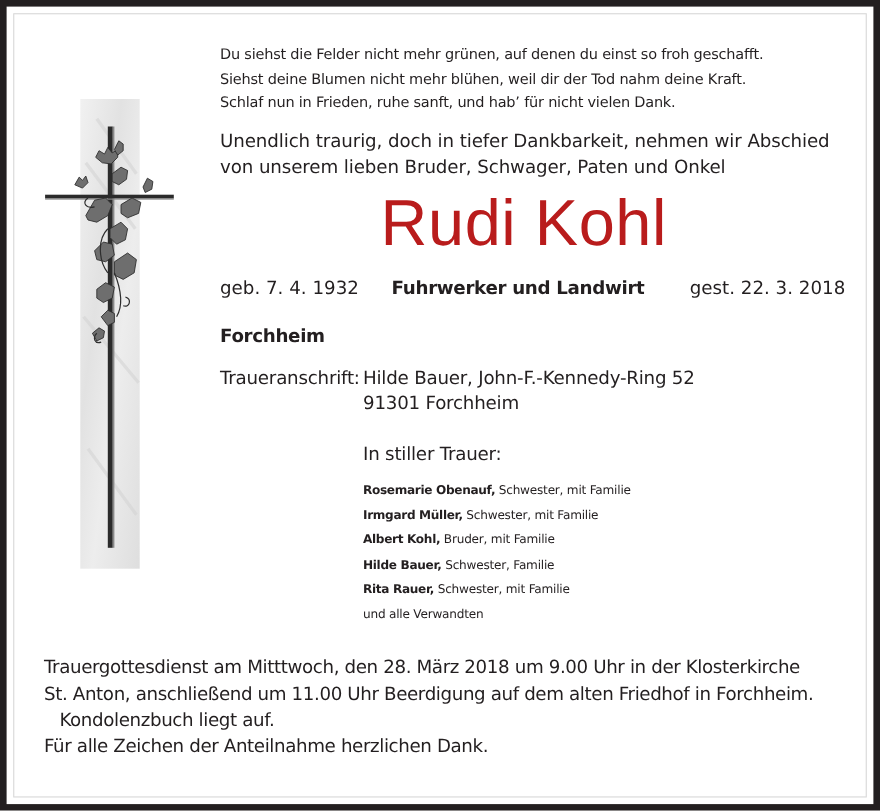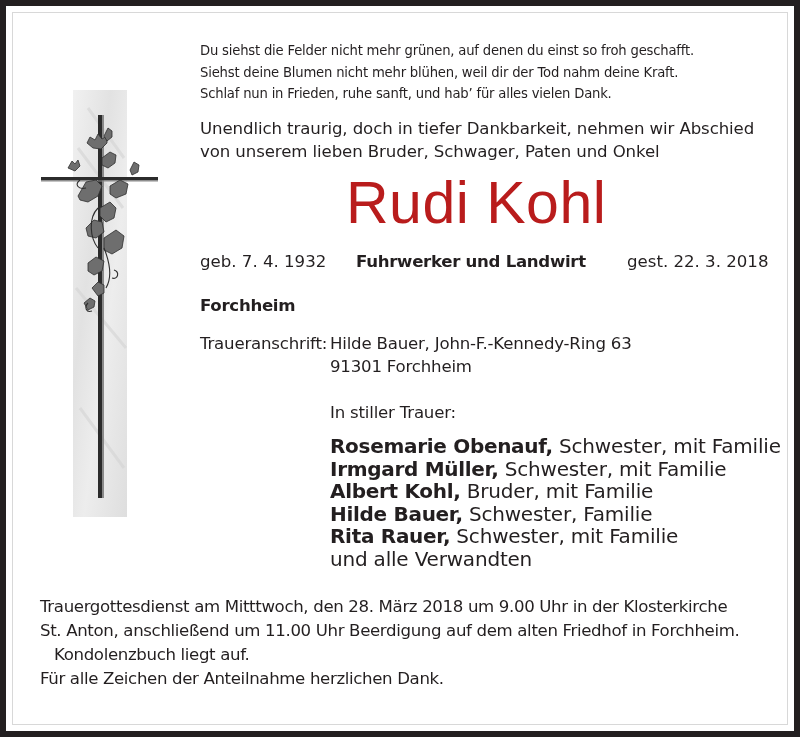--- a/index.html
+++ b/index.html
@@ -24,21 +24,21 @@
   .born { left: 200px; }
   .occupation { left: 356px; font-weight: bold; letter-spacing: -0.3px; }
   .died { left: 627px; text-align: center; }
 
   .place { left: 200px; top: 294px; font-size: 16.6px; font-weight: bold; line-height: 24px; letter-spacing: -0.3px; }
 
   .addr-label { left: 200px; top: 332px; font-size: 16.6px; line-height: 23px; letter-spacing: -0.2px; }
   .addr { left: 330px; top: 332px; font-size: 16.6px; line-height: 23px; letter-spacing: -0.2px; }
 
   .mourn-head { left: 330px; top: 401px; font-size: 16.6px; line-height: 23px; letter-spacing: -0.2px; }
-  .mourners { left: 330px; top: 435px; font-size: 20px; line-height: 22.5px; letter-spacing: -0.2px; }
+  .mourners { left: 330px; top: 435px; font-size: 11px; line-height: 22.5px; letter-spacing: -0.2px; }
   .mourners .m-name { font-weight: bold; letter-spacing: -0.3px; }
 
   .service { left: 40px; top: 595px; font-size: 16.6px; line-height: 23.5px; letter-spacing: -0.35px; }
   .service div { height: 23.5px; }
   .condolence { left: 40px; top: 643px; font-size: 16.6px; line-height: 24px; letter-spacing: -0.35px; margin-left: 14px; }
   .thanks { left: 40px; top: 667px; font-size: 16.6px; line-height: 24px; letter-spacing: -0.35px; }
 
   .cross-wrap { position: absolute; left: 38px; top: 88px; width: 124px; height: 432px; }
 </style>
 </head>
@@ -89,39 +89,39 @@
       <path d="M74 190 c 6 2 8 -6 2 -8"></path>
       <path d="M48 100 c -8 2 -12 -4 -6 -8"></path>
       <path d="M50 215 c -4 4 -2 10 4 8"></path>
     </g>
   </svg>
 </div>
 
 <div class="abs poem">
   <div>Du siehst die Felder nicht mehr grünen, auf denen du einst so froh geschafft.</div>
   <div>Siehst deine Blumen nicht mehr blühen, weil dir der Tod nahm deine Kraft.</div>
-  <div>Schlaf nun in Frieden, ruhe sanft, und hab’ für alles vielen Dank.</div>
+  <div>Schlaf nun in Frieden, ruhe sanft, und hab’ für nicht vielen Dank.</div>
 </div>
 
 <div class="abs intro">
   <div>Unendlich traurig, doch in tiefer Dankbarkeit, nehmen wir Abschied</div>
   <div>von unserem lieben Bruder, Schwager, Paten und Onkel</div>
 </div>
 
 <div class="abs name">Rudi Kohl</div>
 
 <div class="abs row-dates born">geb. 7. 4. 1932</div>
 <div class="abs row-dates occupation">Fuhrwerker und Landwirt</div>
 <div class="abs row-dates died">gest. 22. 3. 2018</div>
 
 <div class="abs place">Forchheim</div>
 
 <div class="abs addr-label">Traueranschrift:</div>
 <div class="abs addr">
-  <div>Hilde Bauer, John-F.-Kennedy-Ring 63</div>
+  <div>Hilde Bauer, John-F.-Kennedy-Ring 52</div>
   <div>91301 Forchheim</div>
 </div>
 
 <div class="abs mourn-head">In stiller Trauer:</div>
 <div class="abs mourners">
   <div>
     <span class="m-name">Rosemarie Obenauf,</span><span> Schwester, mit Familie</span>
   </div>
   <div>
     <span class="m-name">Irmgard Müller,</span><span> Schwester, mit Familie</span>

